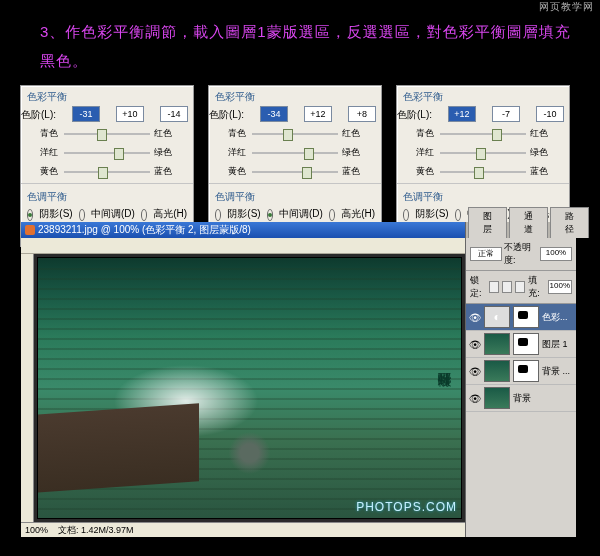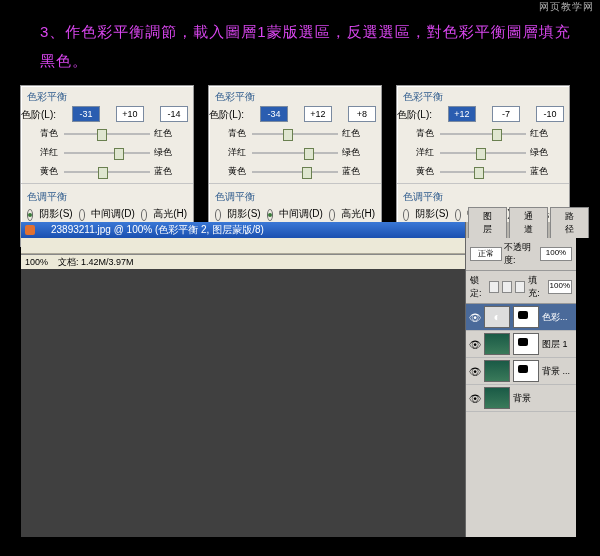--- a/index.html
+++ b/index.html
@@ -20,21 +20,21 @@
   .slider-lbl{font-size:9px;width:20px}
   .divider{border-top:1px solid #c5c5c5;margin:2px 0}
   .radio-row{display:flex;gap:6px;padding:3px 6px;align-items:flex-end}
   .radio{width:10px;height:10px;border:1px solid #666;border-radius:50%;display:inline-flex;align-items:center;justify-content:center}
   .radio.on::after{content:"";width:4px;height:4px;background:#3a7a3a;border-radius:50%}
   .check-row{display:flex;align-items:center;gap:4px;padding:3px 6px 5px}
   .check{width:10px;height:10px;border:1px solid #666;background:#fff;display:inline-flex;align-items:center;justify-content:center;font-size:8px;color:#2a6a2a}
 
   .ps{position:absolute;left:21px;top:222px;width:555px;height:315px;background:#404040;display:flex}
   .ps-main{flex:1;display:flex;flex-direction:column}
-  .title-bar{height:16px;background:linear-gradient(#3a78d6,#1a50b0);color:#fff;font-size:10px;display:flex;align-items:center;padding:0 4px;gap:16px}
+  .title-bar{height:16px;background:linear-gradient(#3a78d6,#1a50b0);color:#fff;font-size:10px;display:flex;align-items:center;padding:0 4px;gap:3px}
   .title-ico{width:10px;height:10px;background:#e07030;border-radius:2px}
   .menu-bar{height:15px;background:#ece9d8;border-bottom:1px solid #aca899;display:flex;align-items:center;font-size:9px;padding:0 4px;gap:8px}
   .canvas-area{flex:1;background:#3f3f3f;display:flex}
   .toolbox{width:12px;background:#ece9d8;border-right:1px solid #888}
   .canvas{flex:1;position:relative;overflow:hidden;background:#2a2a2a}
   .photo{position:absolute;inset:4px;background:linear-gradient(180deg,#0e3a2e 0%,#1a5a46 15%,#2a7a5a 30%,#3a8a6a 50%,#3a7050 70%,#2a5540 100%);box-shadow:0 0 0 1px #000}
   .photo::before{content:"";position:absolute;inset:0;background:
     radial-gradient(ellipse 120px 60px at 35% 55%,rgba(255,255,255,0.85) 0%,transparent 60%),
     radial-gradient(circle 30px at 50% 75%,#5a6a60 30%,transparent 70%),
     repeating-linear-gradient(0deg,transparent 0,transparent 8px,rgba(30,60,40,0.3) 8px,rgba(30,60,40,0.3) 10px)}
@@ -210,20 +210,29 @@
       </div>
     </div>
 
   <div class="ps">
     <div class="ps-main">
       <div class="title-bar">
         <span class="title-ico"></span>
         <span>23893211.jpg @ 100% (色彩平衡 2, 图层蒙版/8)</span>
       </div>
       <div class="menu-bar"></div>
+      <div class="canvas-area">
+        <div class="toolbox"></div>
+        <div class="canvas">
+          <div class="photo">
+            <div class="vtext">那時候呀</div>
+            <div class="wmark">PHOTOPS.COM</div>
+          </div>
+        </div>
+      </div>
       <div class="scroll-h">
         <span>100%</span>
         <span>文档: 1.42M/3.97M</span>
       </div>
     </div>
     <div class="side">
       <div class="side-tabs">
         <div class="tab">图层</div>
         <div class="tab">通道</div>
         <div class="tab">路径</div>

